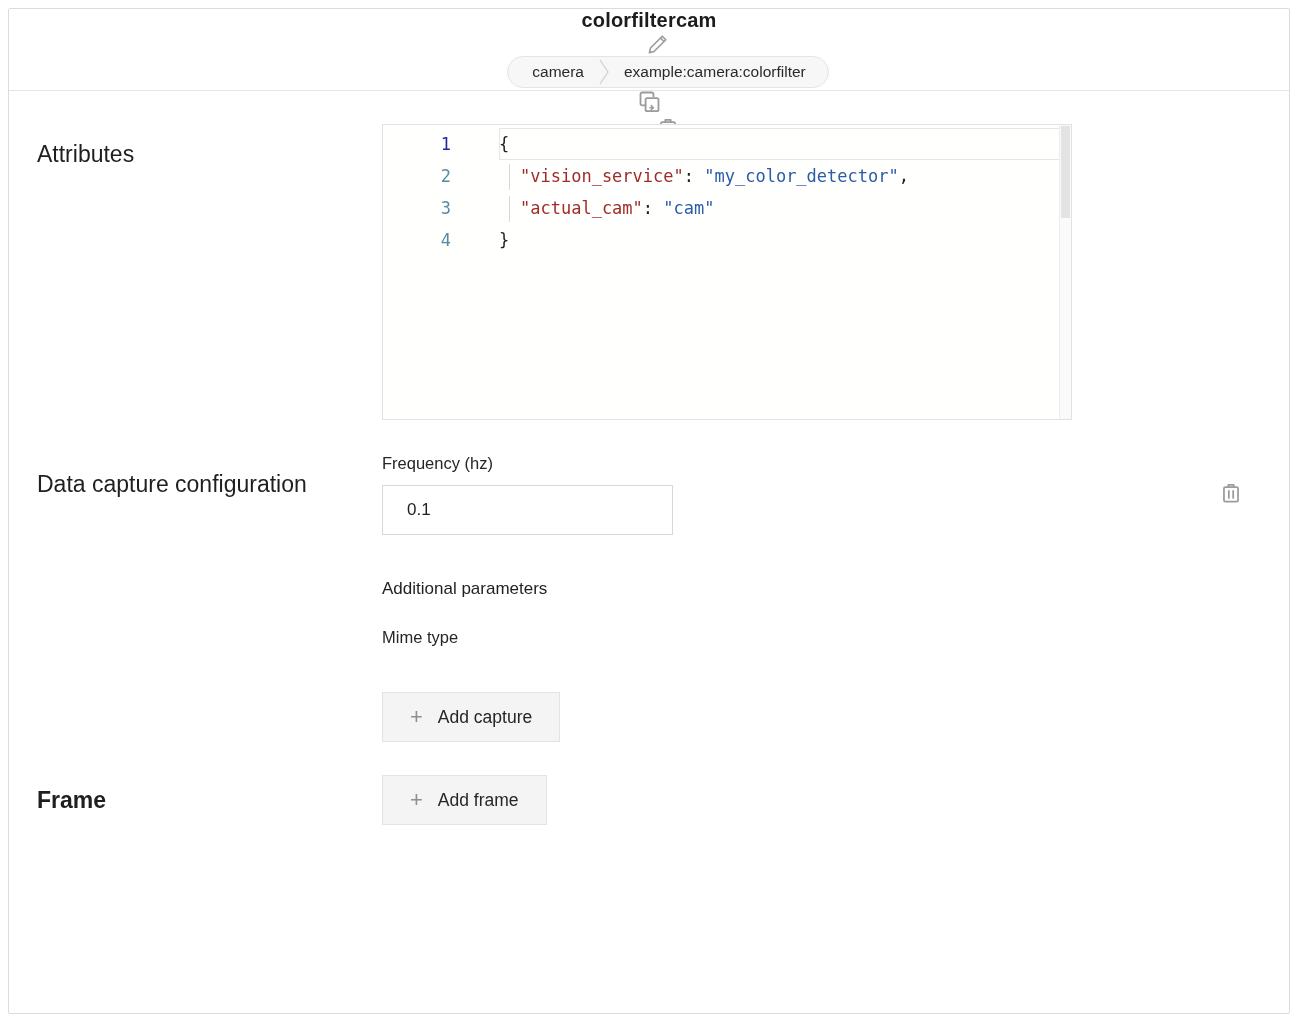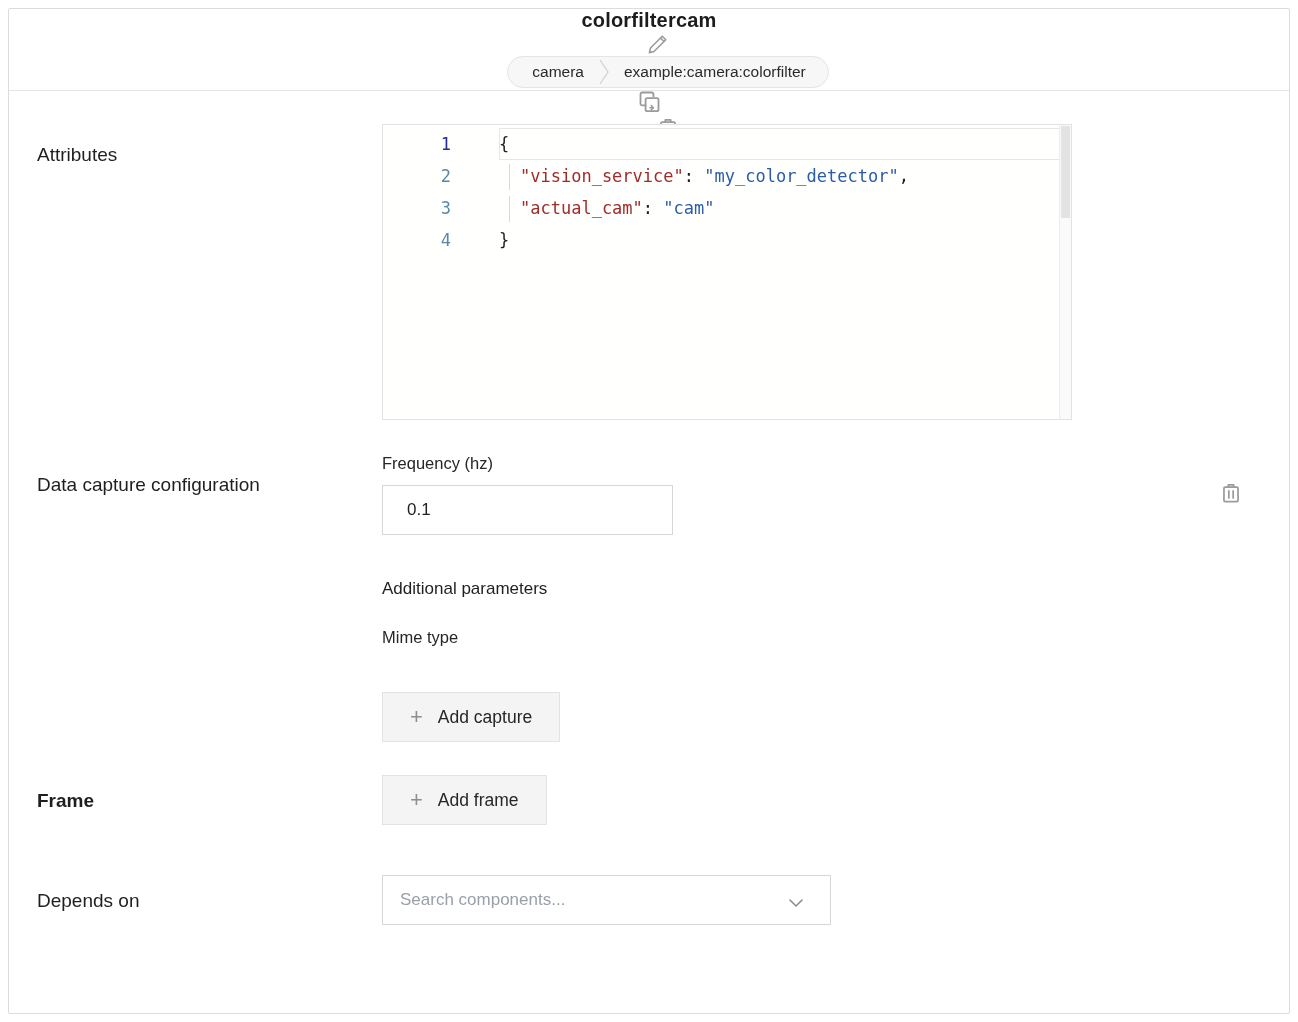--- a/index.html
+++ b/index.html
@@ -23,21 +23,21 @@
   .header-spacer { flex:1; }
   .icon-btn { width:30px; height:30px; display:flex; align-items:center;
     justify-content:center; cursor:pointer; }
   .icon-btn + .icon-btn { margin-left:38px; }
   svg.icn { stroke:#9b9b9b; fill:none; stroke-width:1.6; stroke-linecap:round;
     stroke-linejoin:round; }
 
   
   .body { padding:0 28px; }
   .row { display:flex; }
-  .row-label { width:345px; flex:none; font-size:19px; color:#1f1f1f;
+  .row-label { width:345px; flex:none; font-size:23px; color:#1f1f1f;
     line-height:27px; }
   .row-content { flex:1; }
 
   
   .row-attributes { margin-top:33px; }
   .row-attributes .row-label { padding-top:17px; }
   .editor { position:relative; width:690px; height:296px; background:#fffffe;
     border:1px solid #e2e2e2; display:flex; overflow:hidden;
     font-family:"DejaVu Sans Mono", monospace; font-size:17px; }
   .gutter { width:116px; flex:none; padding-top:3px; }
@@ -197,28 +197,15 @@
     <div class="row row-frame">
       <div class="row-label">Frame</div>
       <div class="row-content">
         <button class="btn">
           <span class="plus">+</span>
           <span>Add frame</span>
         </button>
       </div>
     </div>
 
-    <div class="row row-depends">
-      <div class="row-label">Depends on</div>
-      <div class="row-content">
-        <div class="select search-select">
-          <span>Search components...</span>
-          <span class="chev">
-            <svg width="16" height="12" viewBox="0 0 16 12" fill="none" stroke="#8d8d8d" stroke-width="1.6" stroke-linecap="round" stroke-linejoin="round">
-                <polyline points="2,3 8,9 14,3"></polyline>
-              </svg>
-          </span>
-        </div>
-      </div>
-    </div>
 
   </div>
 </div>
 
 </body></html>

